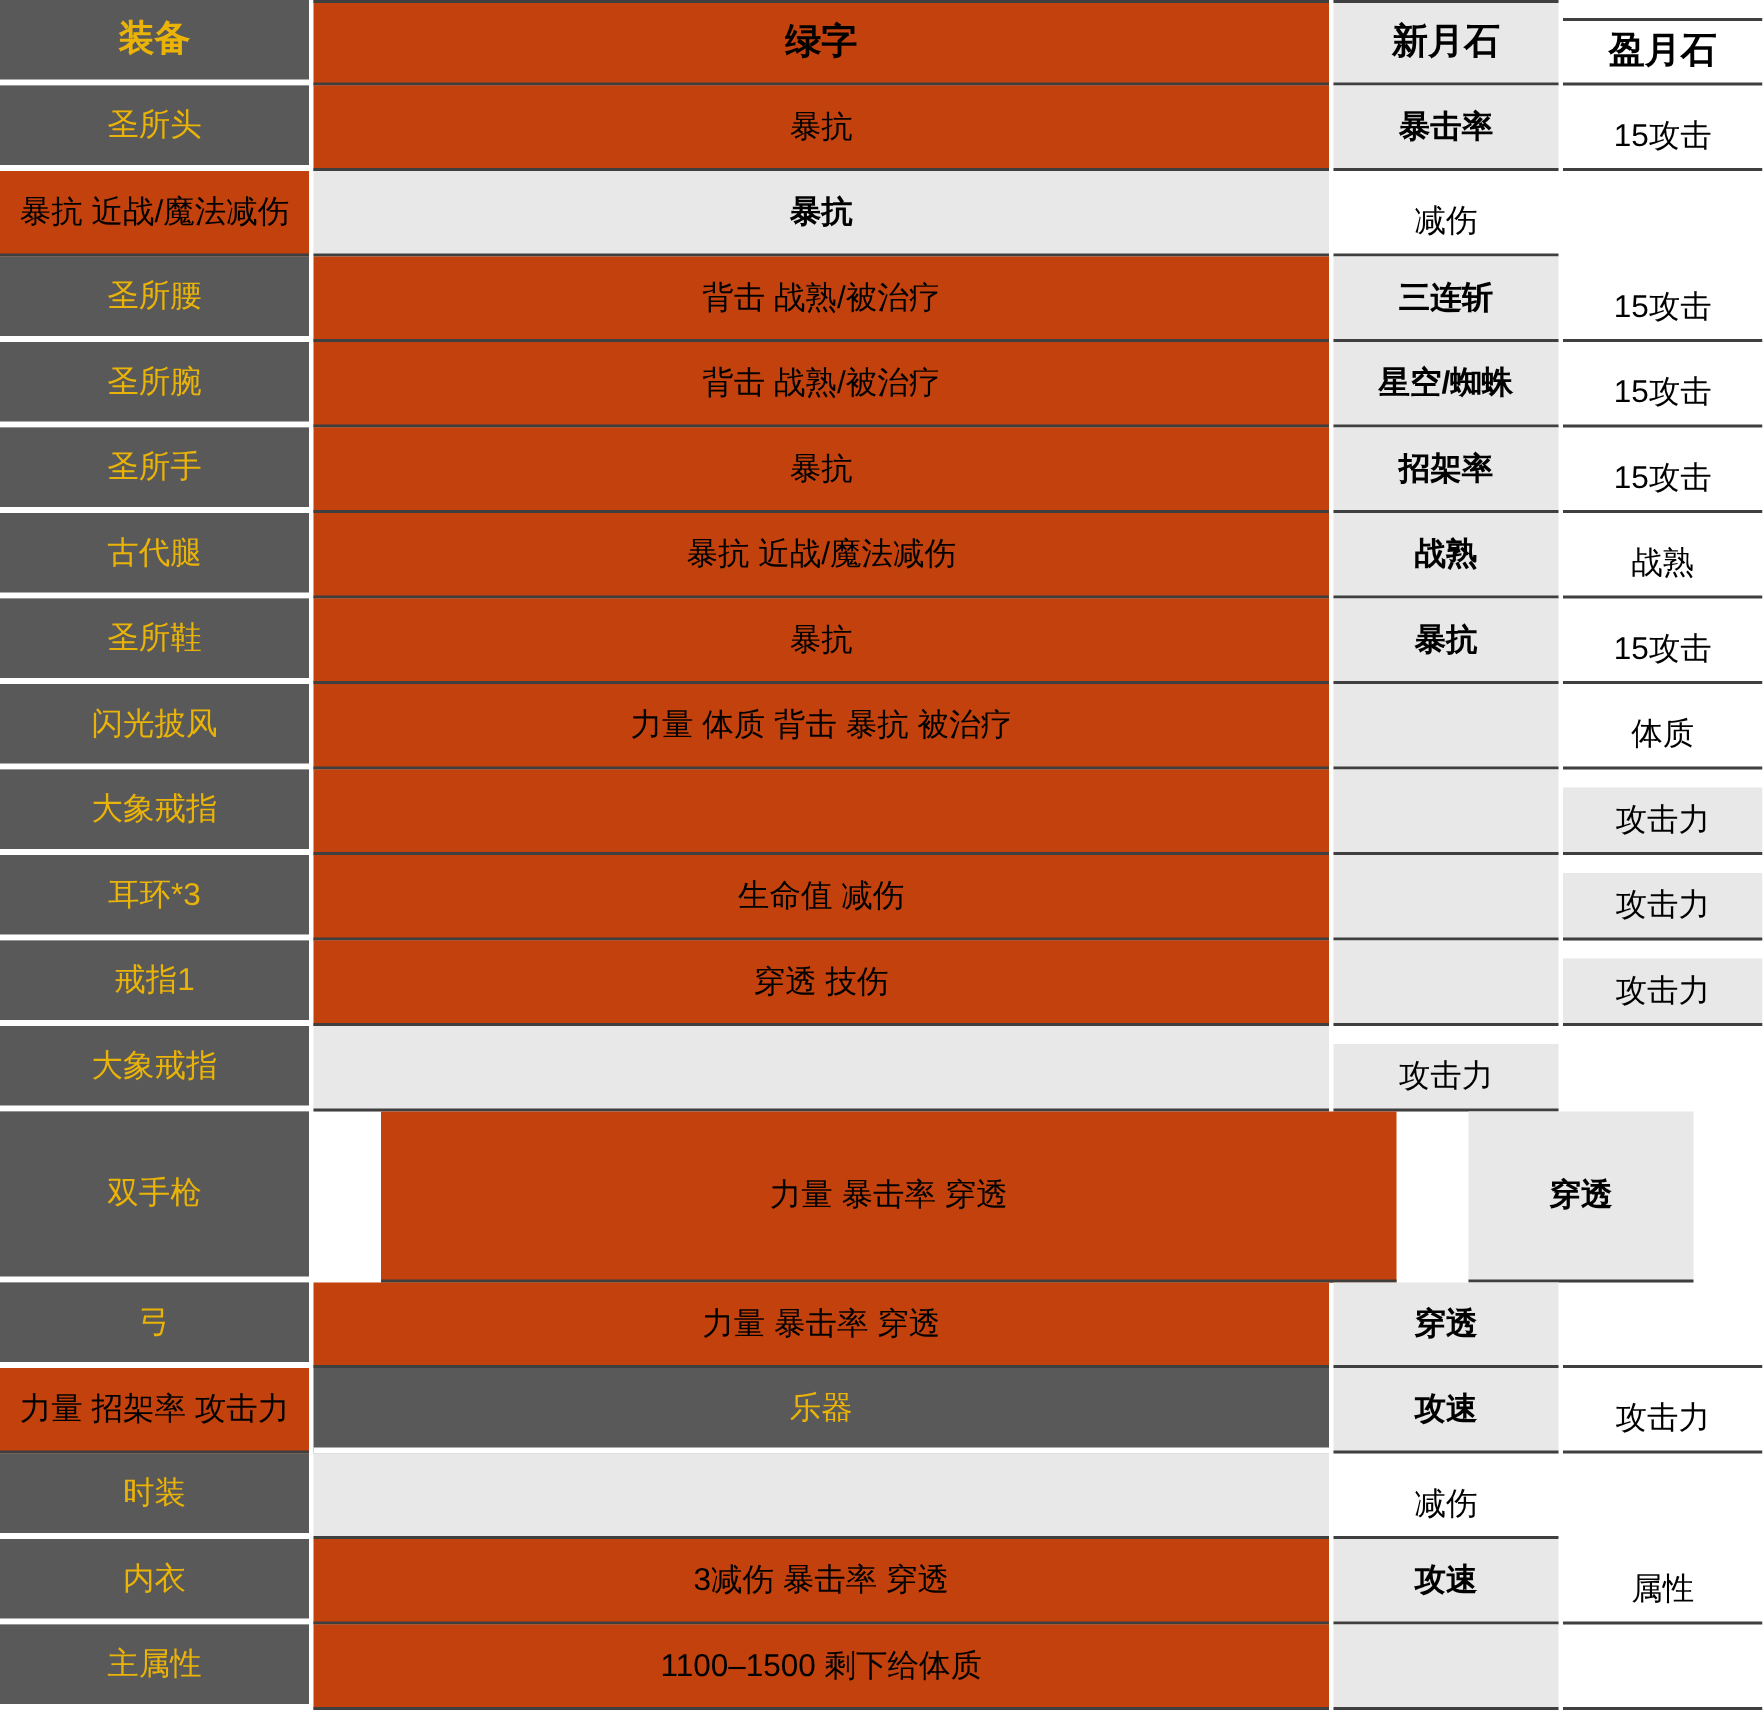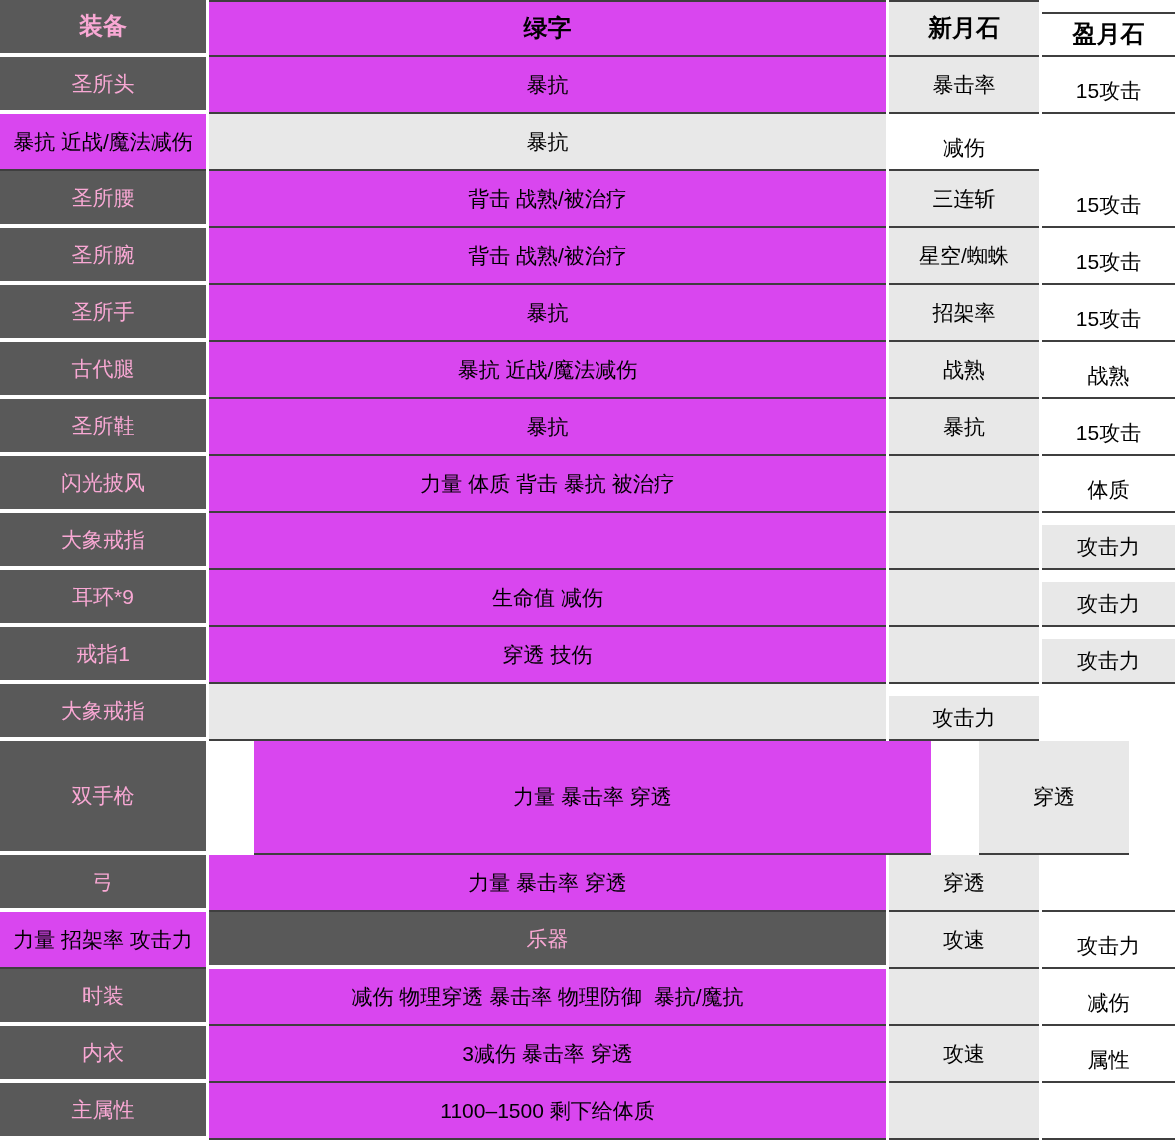--- a/index.html
+++ b/index.html
@@ -32,25 +32,25 @@
     box-sizing: border-box;
     font-size: 21px;
     color: #000;
     text-align: center;
     white-space: pre-wrap;
     line-height: 1.2;
     overflow: hidden;
   }
   .c1 {
     background: var(--header-dark);
-    color: #f9a8d4;
+    color: #eab308;
     border-bottom: 4px solid var(--separator-white);
   }
-  .c2 { background: #d946ef; border-bottom: 2px solid var(--border-dark); }
-  .c3 { background: var(--shaded-gray); border-bottom: 2px solid var(--border-dark); }
+  .c2 { background: #c2410c; border-bottom: 2px solid var(--border-dark); }
+  .c3 { background: var(--shaded-gray); border-bottom: 2px solid var(--border-dark); font-weight: bold; }
   .c4 { background: #fff; border-bottom: 2px solid var(--border-dark); margin-top: 12px; }
   .c4.shaded { background: var(--shaded-gray); }
   .header .cell { font-weight: bold; font-size: 24px; }
   .header .c2, .header .c3, .header .c4 { border-top: 2px solid var(--border-dark); }
 </style>
 </head>
 <body>
 
 <div class="table">
   <div class="row header">
@@ -116,21 +116,21 @@
   </div>
 
   <div class="row">
     <div class="cell c1">大象戒指</div>
     <div class="cell c2"></div>
     <div class="cell c3"></div>
     <div class="cell c4 shaded">攻击力</div>
   </div>
 
   <div class="row">
-    <div class="cell c1">耳环*9</div>
+    <div class="cell c1">耳环*3</div>
     <div class="cell c2">生命值 减伤</div>
     <div class="cell c3"></div>
     <div class="cell c4 shaded">攻击力</div>
   </div>
 
   <div class="row">
     <div class="cell c1">戒指1</div>
     <div class="cell c2">穿透 技伤</div>
     <div class="cell c3"></div>
     <div class="cell c4 shaded">攻击力</div>
@@ -158,21 +158,20 @@
 
   <div class="row">
     <div class="cell c2">力量 招架率 攻击力</div>
     <div class="cell c1">乐器</div>
     <div class="cell c3">攻速</div>
     <div class="cell c4">攻击力</div>
   </div>
 
   <div class="row">
     <div class="cell c1">时装</div>
-    <div class="cell c2">减伤 物理穿透 暴击率 物理防御  暴抗/魔抗</div>
     <div class="cell c3"></div>
     <div class="cell c4">减伤</div>
   </div>
 
   <div class="row">
     <div class="cell c1">内衣</div>
     <div class="cell c2">3减伤 暴击率 穿透</div>
     <div class="cell c3">攻速</div>
     <div class="cell c4">属性</div>
   </div>

